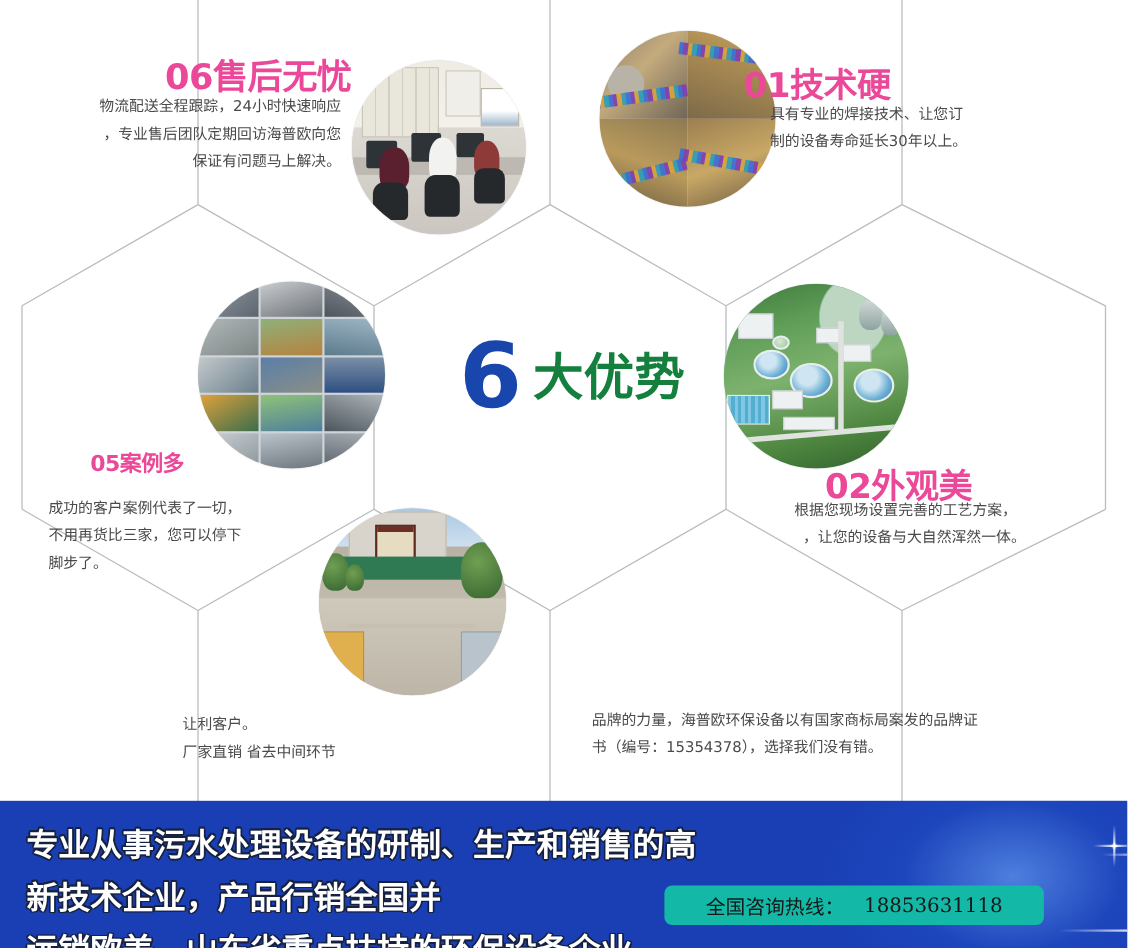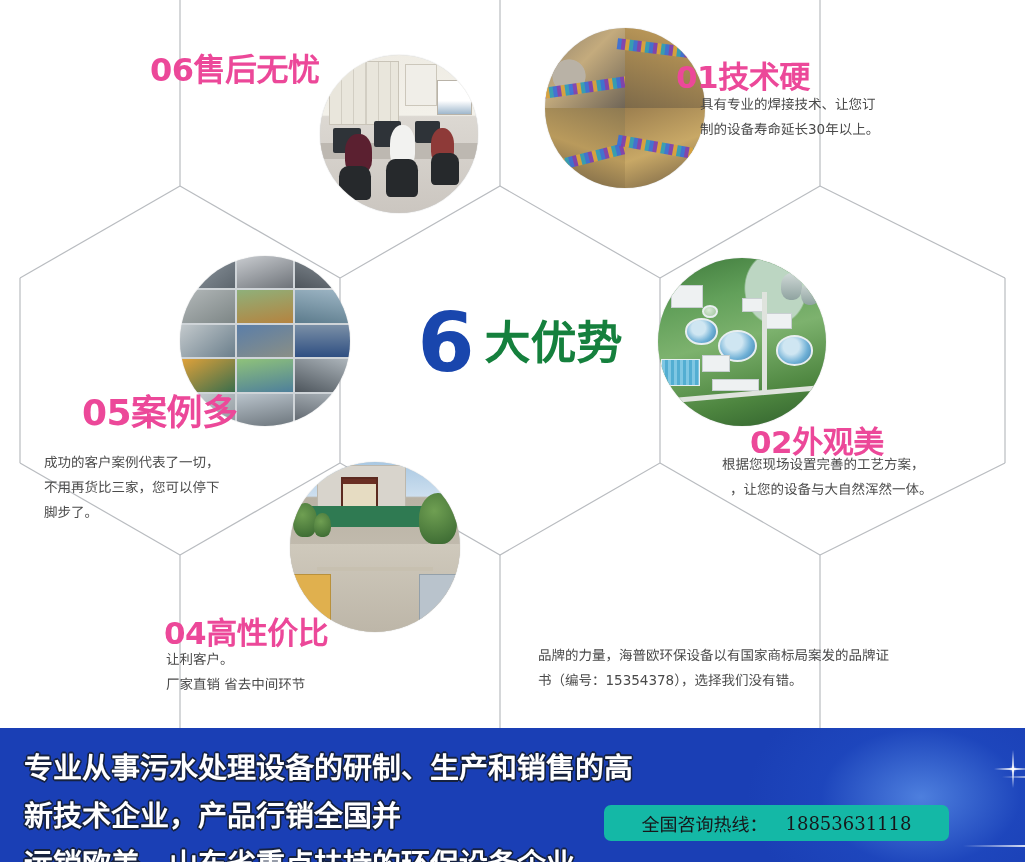--- a/index.html
+++ b/index.html
@@ -198,20 +198,25 @@
       <div class="p" style="left:16%;top:50%;width:17%;height:24%;background:#5b2030;"></div>
       <div class="p" style="left:44%;top:44%;width:16%;height:26%;background:#f2f2f0;"></div>
       <div class="p" style="left:70%;top:46%;width:15%;height:22%;background:#8e3a38;"></div>
       <div class="chair" style="left:12%;top:70%;width:20%;height:22%;"></div>
       <div class="chair" style="left:42%;top:66%;width:20%;height:24%;"></div>
       <div class="chair" style="left:70%;top:62%;width:18%;height:20%;"></div>
     </div>
   </div>
 
   <div class="head" style="left:150px; top:44px; font-size:32px;">06售后无忧</div>
+  <div class="para r" style="left:18px; top:85px; width:292px;">
+    <div>物流配送全程跟踪，24小时快速响应</div>
+    <div>，专业售后团队定期回访海普欧向您</div>
+    <div>保证有问题马上解决。</div>
+  </div>
 
   <div class="photo ph01" style="left:545px; top:28px; width:160px; height:160px;">
     <div class="inner">
       <div class="q q1">
           <div class="weld" style="top:68%; transform:rotate(-8deg);"></div>
         </div>
       <div class="q q2">
           <div class="weld" style="top:20%; transform:rotate(7deg);"></div>
         </div>
       <div class="q q3">
@@ -269,21 +274,20 @@
       <div class="tree" style="left:2%; top:24%; width:14%; height:20%;"></div>
       <div class="tree" style="right:2%; top:18%; width:22%; height:30%;"></div>
       <div class="tree" style="left:14%; top:30%; width:10%; height:14%;"></div>
       <div class="ground"></div>
       <div class="wall" style="left:2%;"></div>
       <div class="wall r" style="right:2%;"></div>
       <div class="gate"></div>
     </div>
   </div>
 
-  <div class="head" style="left:164px; top:608px; font-size:31px;">04高性价比</div>
   <div class="para l" style="left:166px; top:647px; width:260px;">
     <div>让利客户。</div>
     <div>厂家直销 省去中间环节</div>
   </div>
 
   <div class="photo ph05" style="left:180px; top:256px; width:170px; height:170px;">
     <div class="inner">
       <div class="grid">
         <div class="c" style="background:linear-gradient(140deg,#9aa3ab,#5d666e)"></div>
         <div class="c" style="background:linear-gradient(160deg,#c9ccd0,#6e7379)"></div>
@@ -297,21 +301,21 @@
         <div class="c" style="background:linear-gradient(150deg,#e2a23a,#3b6e4c)"></div>
         <div class="c" style="background:linear-gradient(170deg,#8fc27a,#4e7f9b)"></div>
         <div class="c" style="background:linear-gradient(200deg,#aeb6bc,#4d555c)"></div>
         <div class="c" style="background:linear-gradient(150deg,#cdd4d8,#8d969c)"></div>
         <div class="c" style="background:linear-gradient(170deg,#b9c3cb,#6d767d)"></div>
         <div class="c" style="background:linear-gradient(190deg,#aab2b8,#596068)"></div>
       </div>
     </div>
   </div>
 
-  <div class="head" style="left:82px; top:383px; font-size:36px;">05案例多</div>
+  <div class="head" style="left:82px; top:405px; font-size:20px;">05案例多</div>
   <div class="para l" style="left:44px; top:450px; width:280px;">
     <div>成功的客户案例代表了一切，</div>
     <div>不用再货比三家，您可以停下</div>
     <div>脚步了。</div>
   </div>
 
   <div class="center-wrap">
     <span class="big6">6</span>
     <span class="center-cn">大优势</span>
   </div>

